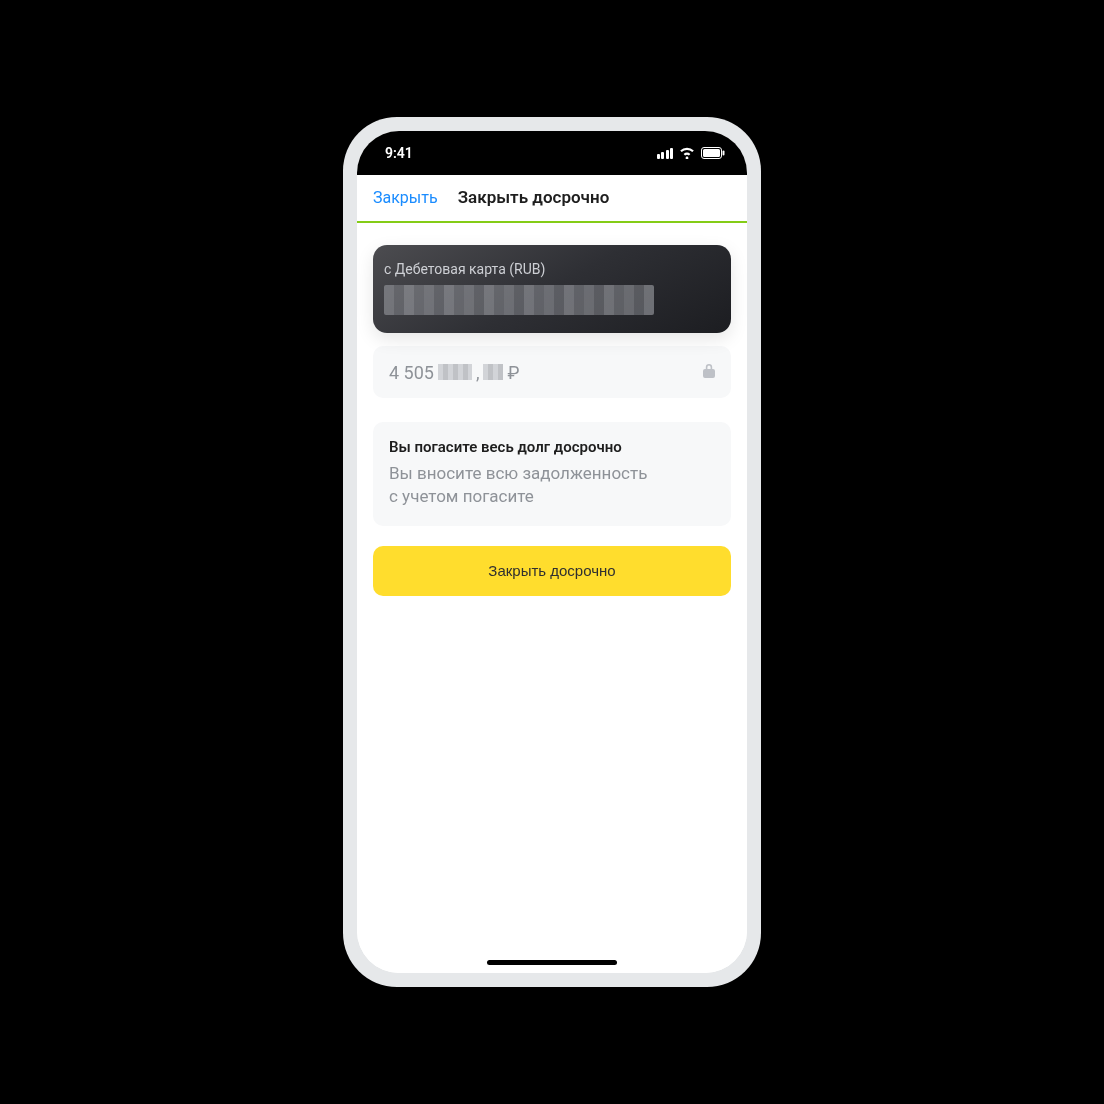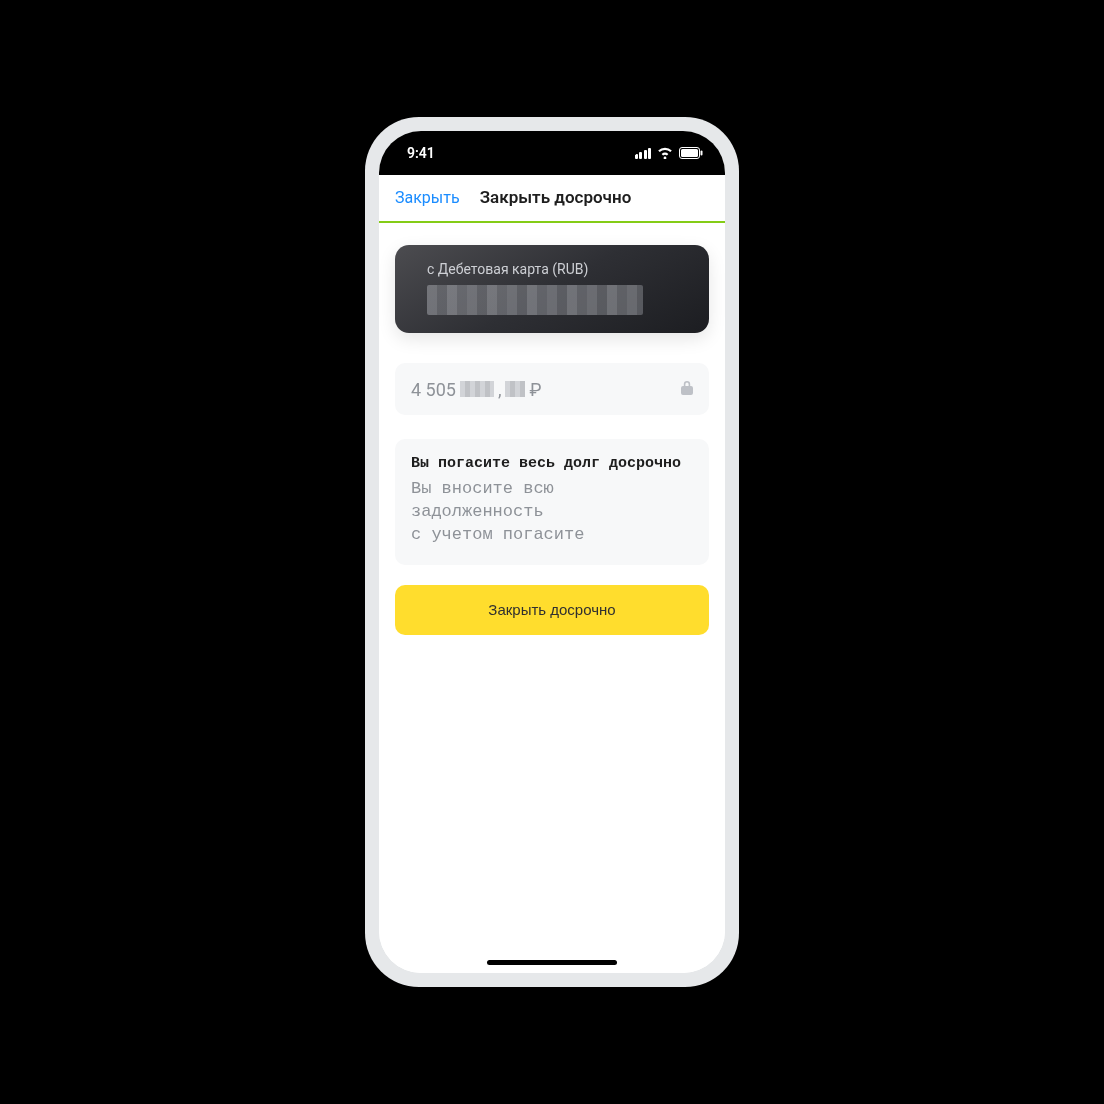--- a/index.html
+++ b/index.html
@@ -3,21 +3,21 @@
   <meta charset="utf-8">
   <style>
     * { box-sizing: border-box; margin: 0; padding: 0; }
     body {
       width: 1104px; height: 1104px;
       background: #000;
       font-family: -apple-system, BlinkMacSystemFont, "Segoe UI", Roboto, Arial, sans-serif;
       display: flex; align-items: center; justify-content: center;
     }
     .phone {
-      width: 374px; height: 870px;
+      width: 418px; height: 870px;
       background: #E6E8EA;
       border-radius: 54px;
       padding: 14px;
       box-shadow: 0 10px 40px rgba(0,0,0,0.5);
       position: relative;
     }
     .screen {
       width: 100%; height: 100%;
       background: #fff;
       border-radius: 42px;
@@ -53,22 +53,22 @@
       border-bottom: 2px solid #84cc16;
     }
     .nav-close { color: #1A8CFF; font-size: 16px; margin-right: 18px; }
     .nav-title { color: #1E1E1E; font-size: 17px; font-weight: 600; flex: 1; text-align: left; margin-left: 2px; }
     .content {
       flex: 1; padding: 22px 16px 0 16px;
       background: #fff;
     }
     .card {
       border-radius: 14px;
-      padding: 16px 18px 18px 32px;
-      margin-bottom: 30px;
+      padding: 16px 18px 18px 11px;
+      margin-bottom: 13px;
       color: #D0D2D6;
       box-shadow: 0 6px 18px rgba(0,0,0,0.10);
       position: relative; overflow: hidden;
     }
     .card-from { background: linear-gradient(150deg, #4C4C50 0%, #2E2F34 50%, #1C1D21 100%); }
     .card-to   { background: linear-gradient(160deg, #51576A 0%, #3F4558 50%, #2E3345 100%); }
     .card-label { font-size: 14px; font-weight: 400; color: #CDCFD4; margin-bottom: 8px; }
     .blurred {
       height: 30px;
       border-radius: 2px;
@@ -98,21 +98,20 @@
       display: inline-block; width: 20px; height: 16px;
       background: repeating-linear-gradient(90deg, #D2D4D8 0 5px, #C0C2C6 5px 10px);
       filter: blur(0.5px); margin: 0 2px;
     }
     .lock { margin-left: auto; color: #BEC1C7; }
     .info {
       background: #F7F8F9;
       border-radius: 10px;
       padding: 16px 16px 18px 16px;
       margin-bottom: 20px;
-      font-family: Liberation Mono, monospace;
     }
     .info-title { color: #1E1E1E; font-size: 15px; font-weight: 600; margin-bottom: 6px; }
     .info-body { color: #8E9298; font-size: 17px; line-height: 1.35; }
     .cta {
       width: 100%; height: 50px;
       background: #FFDD2D;
       border: none; border-radius: 10px;
       color: #303030; font-size: 15px; font-weight: 500;
       cursor: pointer;
     }

